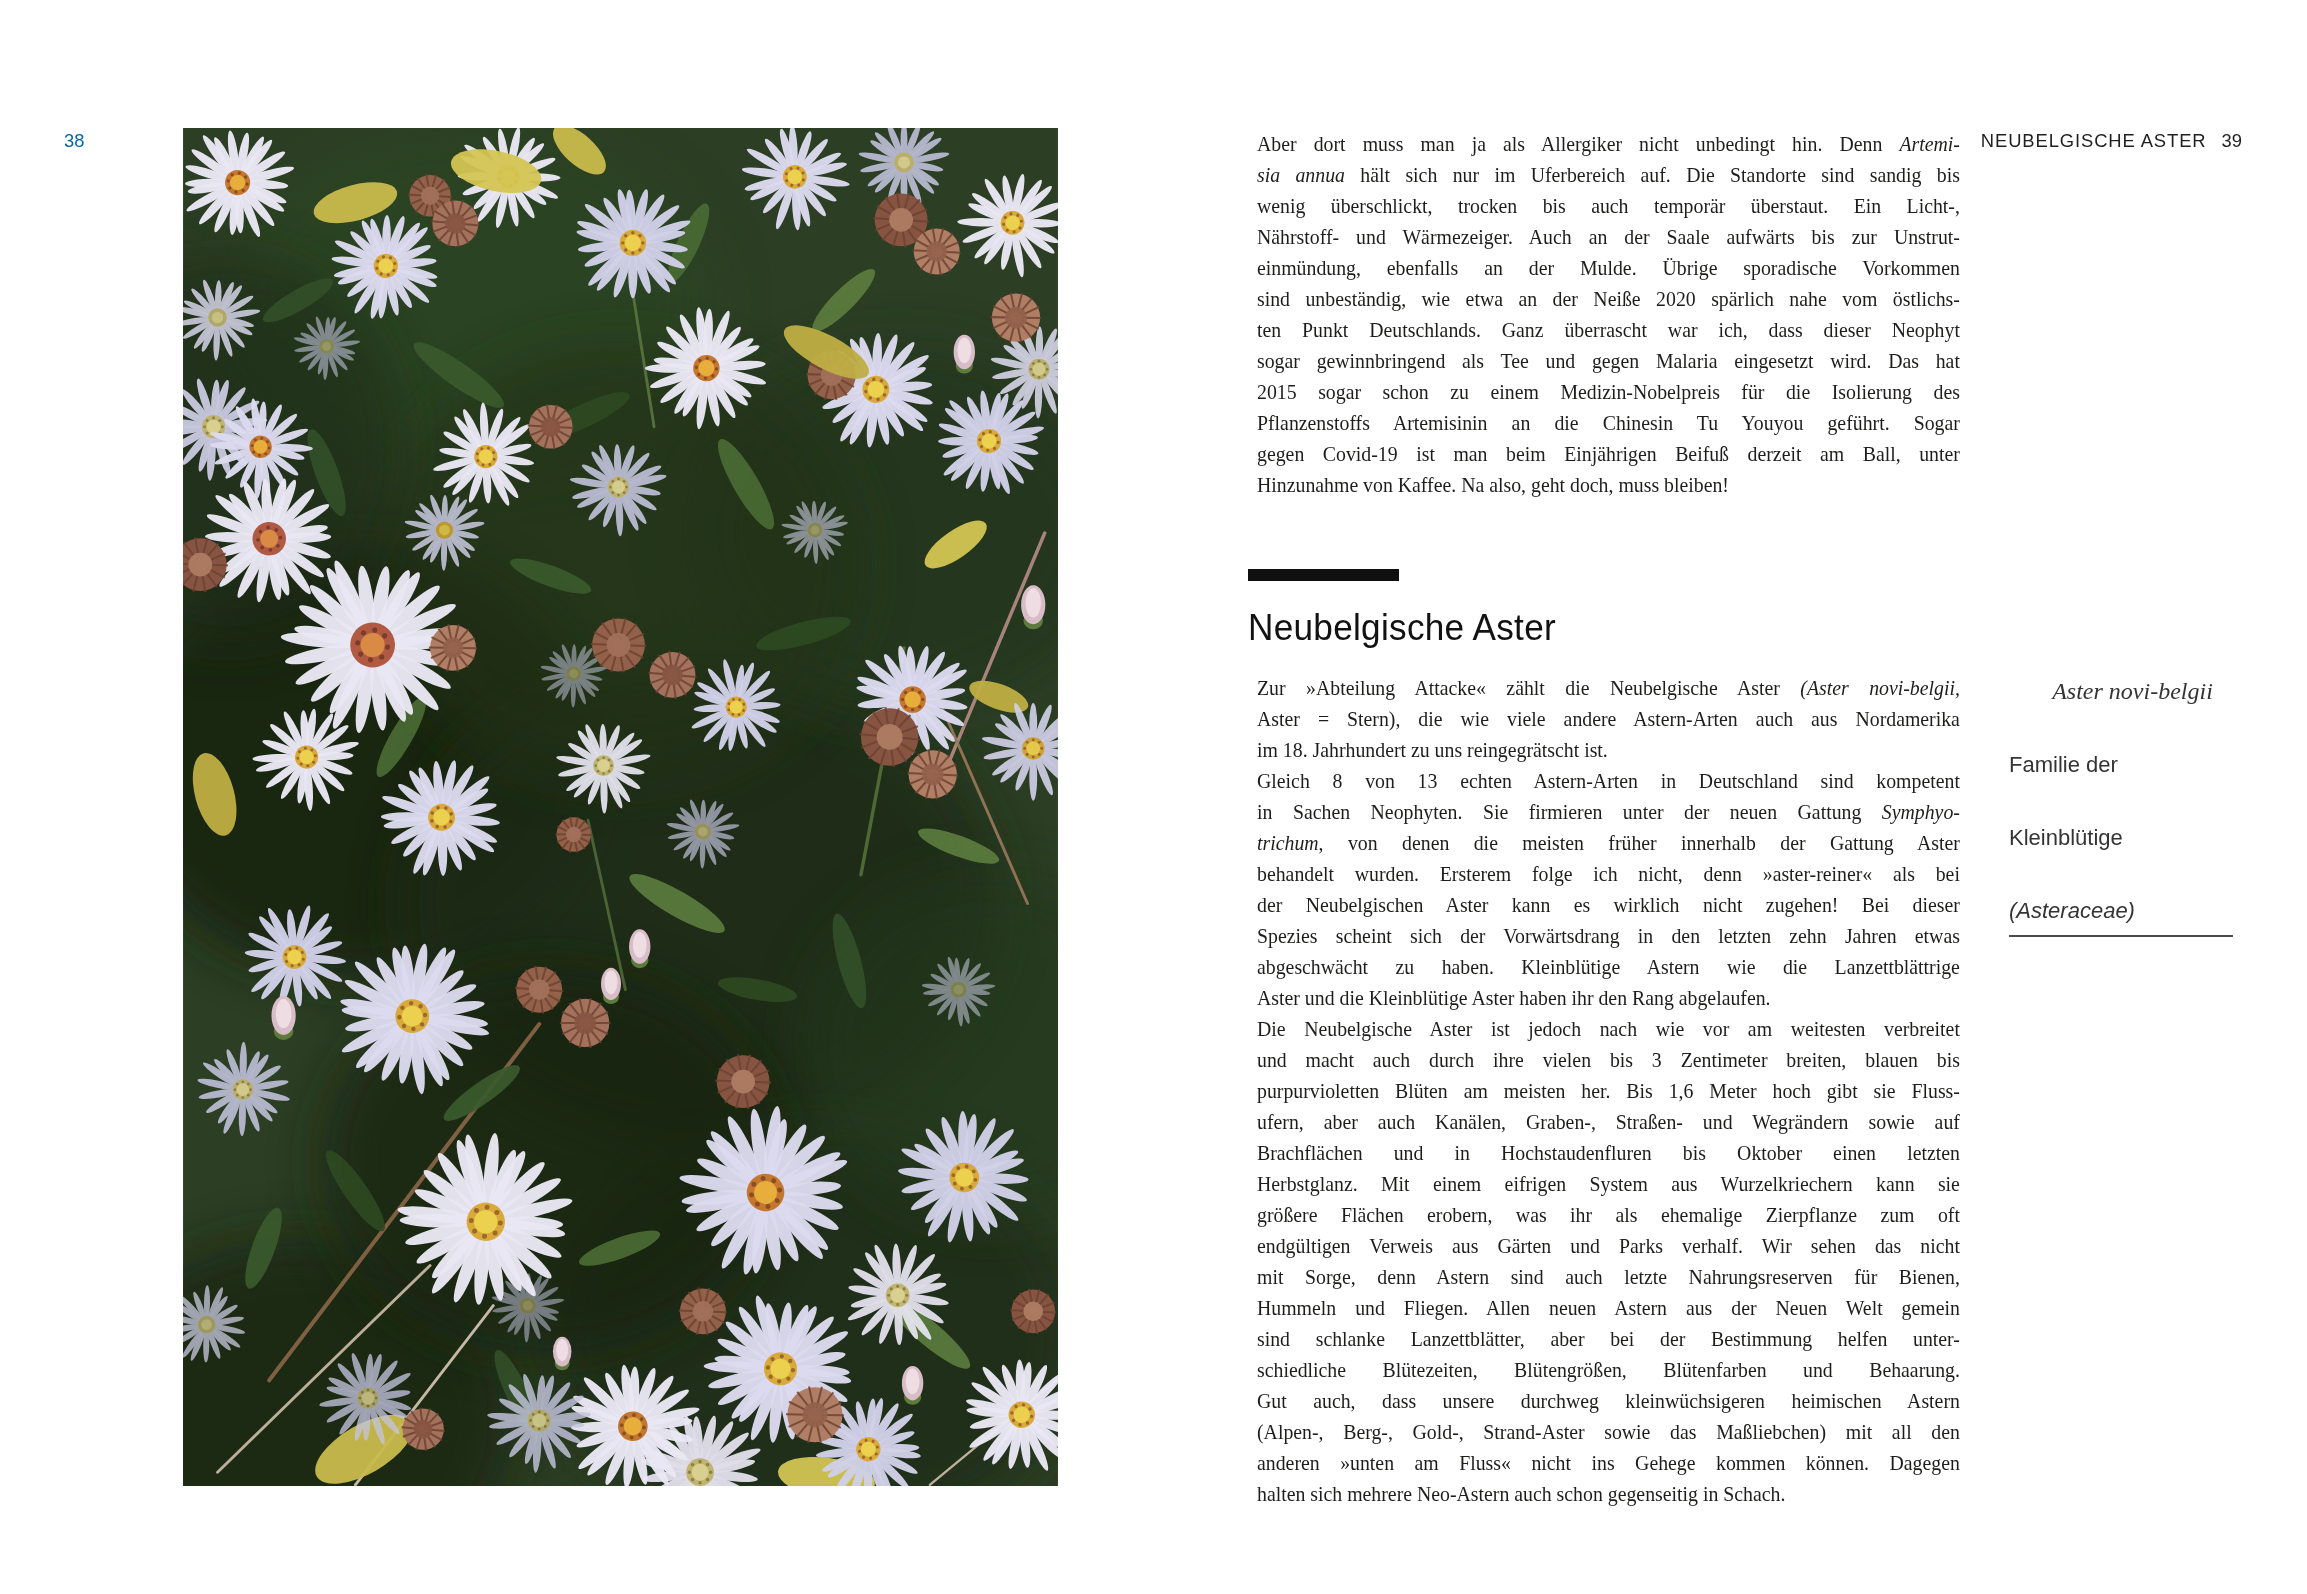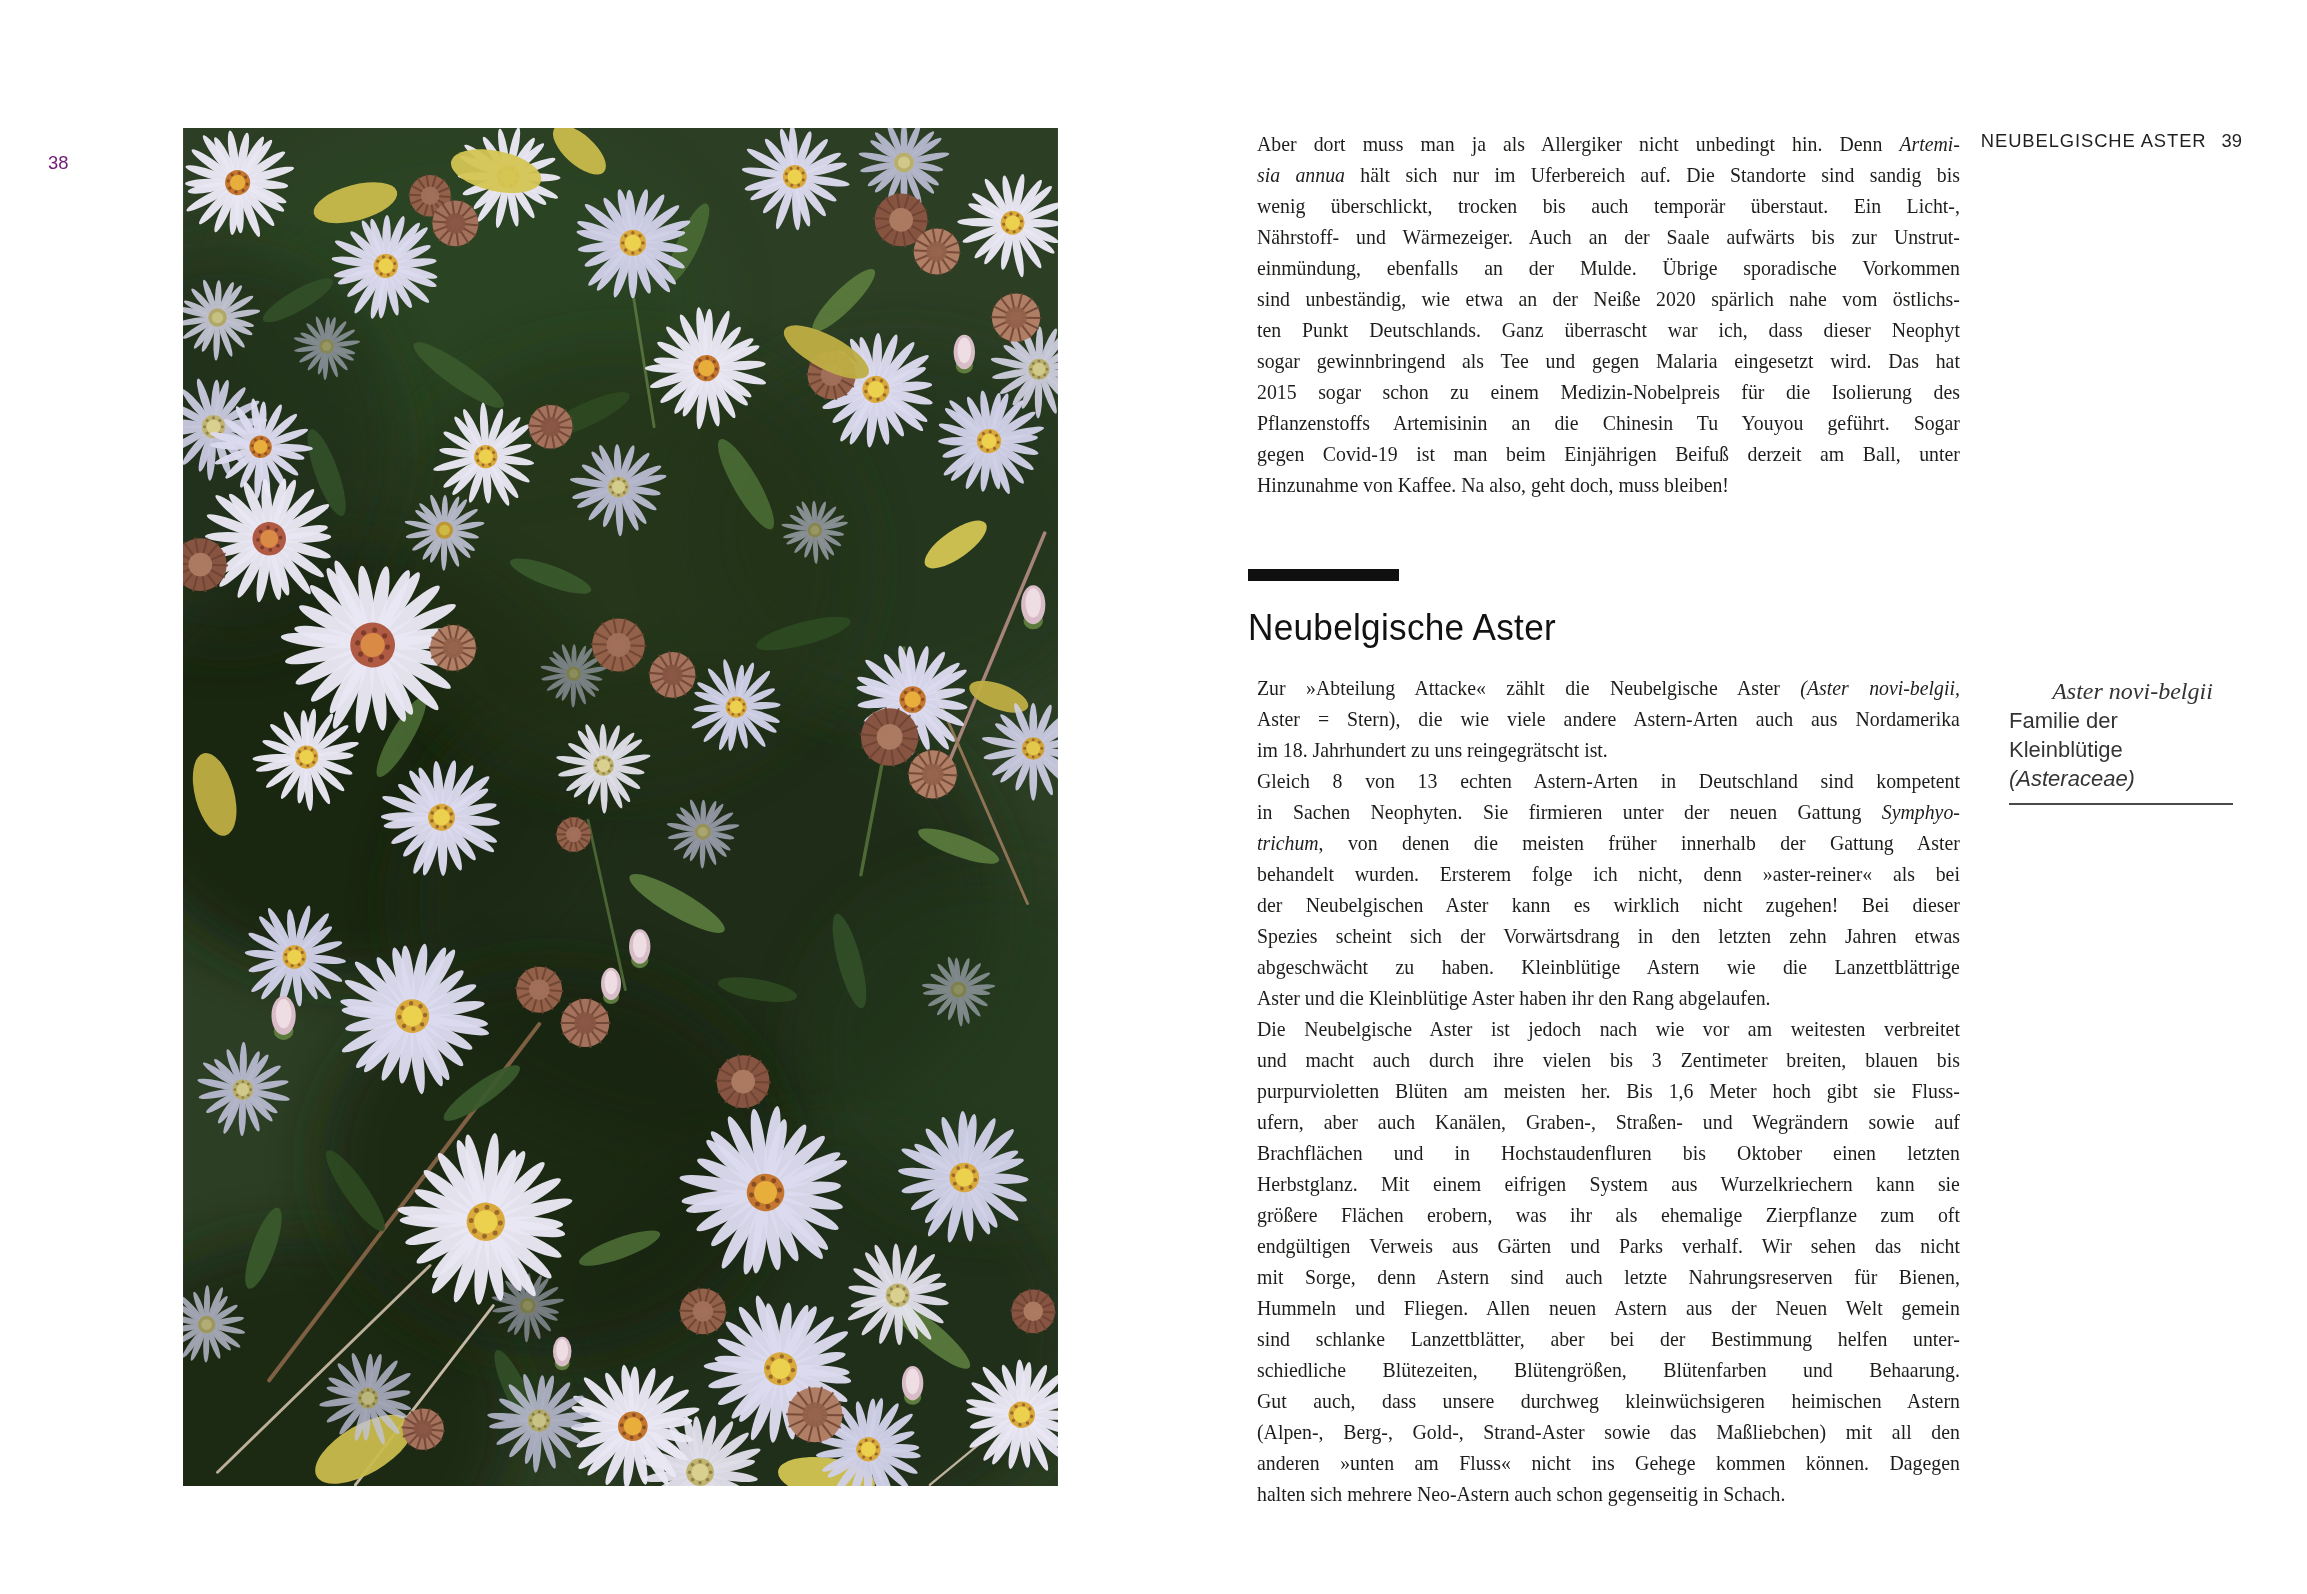--- a/index.html
+++ b/index.html
@@ -1,39 +1,39 @@
 <!DOCTYPE html>
 <html style="--paper: #ffffff; --ink: #1d1d1b; --heading_ink: #121212; --muted_ink: #343434; --caption_ink: #3a3a3a; --bar: #101010; --rule: #4a4a4a;font-size:9.2px"><head>
 <meta charset="utf-8">
 <style>
   html,body{margin:0;padding:0;background:#9a9a9a;}
   .page{position:relative;width:2307px;height:1595px;background:var(--paper,#ffffff);
         font-family:"Liberation Serif",serif;color:var(--ink,#1d1d1b);overflow:hidden;}
-  .pagenum{position:absolute;top:130px;left:48px;font-family:"Liberation Sans",sans-serif;
-        font-size:18.4px;color:#701a75;margin-top:22px;}
+  .pagenum{position:absolute;top:130px;left:64px;font-family:"Liberation Sans",sans-serif;
+        font-size:18.4px;color:#0369a1;}
   .runhead{position:absolute;top:130px;right:65px;font-family:"Liberation Sans",sans-serif;
         font-size:18.4px;letter-spacing:0.9px;color:#1f1f1f;display:flex;}
   .runhead .rh-num{margin-left:15px;letter-spacing:0;}
   .photo{position:absolute;left:183px;top:128px;width:875px;height:1358px;margin:0;}
   .photo svg{display:block;width:100%;height:100%;}
   .textcol{position:absolute;left:1241px;width:703px;margin-left:16px;}
   .intro{top:128px;}
   .body{top:672px;}
   .textcol .line{width:781px;transform:scaleX(0.9);transform-origin:0 0;
         font-size:22px;line-height:31px;height:31px;
         text-align:justify;text-align-last:justify;}
   .textcol .line.pend{text-align-last:left;}
   .it{font-style:italic;}
   .bar{position:absolute;left:1248px;top:569px;width:151px;height:11.5px;background:var(--bar,#101010);}
   .heading{position:absolute;left:1248px;top:607px;margin:0;font-family:"Liberation Sans",sans-serif;
         font-weight:400;font-size:37px;letter-spacing:0.3px;color:var(--heading_ink,#121212);
         transform:scaleX(0.95);transform-origin:0 0;white-space:nowrap;}
   .sidebar{position:absolute;left:2009px;top:677px;width:247px;color:var(--muted_ink,#343434);}
   .sb-species{font-style:italic;font-size:24px;line-height:29px;text-align:center;}
-  .sb-sans{font-family:"Liberation Sans",sans-serif;font-size:22px;line-height:29px;}
+  .sb-sans{font-family:"Liberation Sans",sans-serif;font-size:22px;line-height:29px;margin-top:44px;}
   .sb-rule{width:224px;height:1.7px;background:var(--rule,#4a4a4a);margin-top:10.3px;}
   .caption{position:absolute;left:2009px;top:1374px;width:287px;font-family:"Liberation Sans",sans-serif;
         font-size:19px;color:var(--caption_ink,#3a3a3a);white-space:nowrap;}
   .caption .line{height:30px;line-height:30px;}
 </style>
 </head>
 <body>
 
 <div class="page">
 

